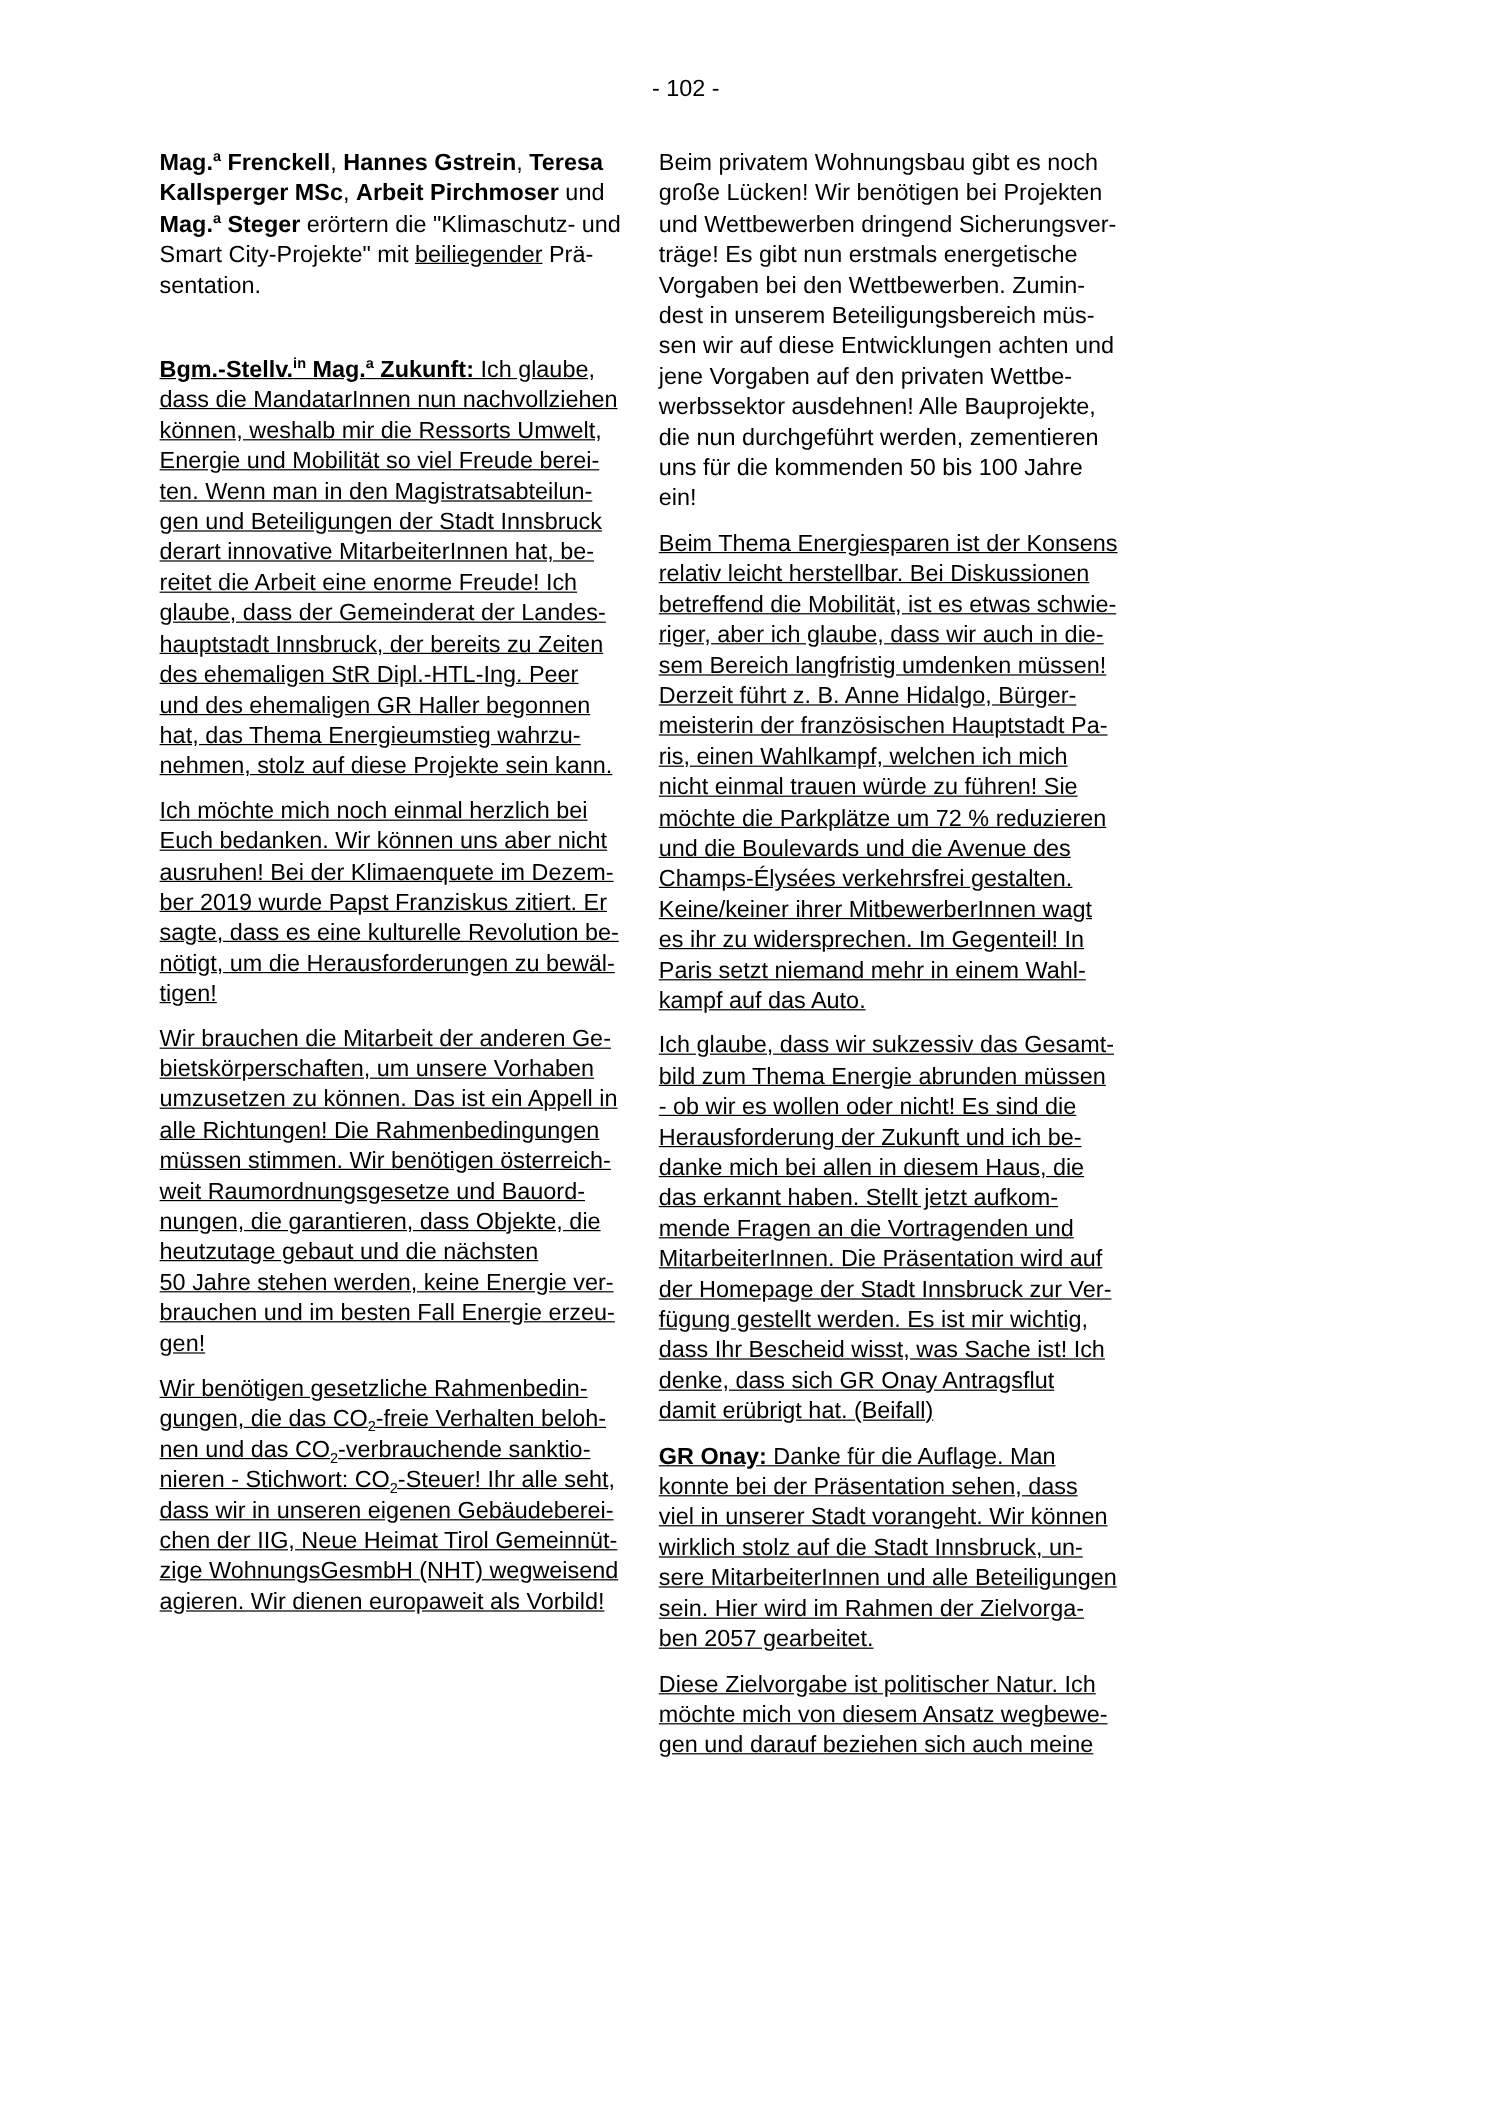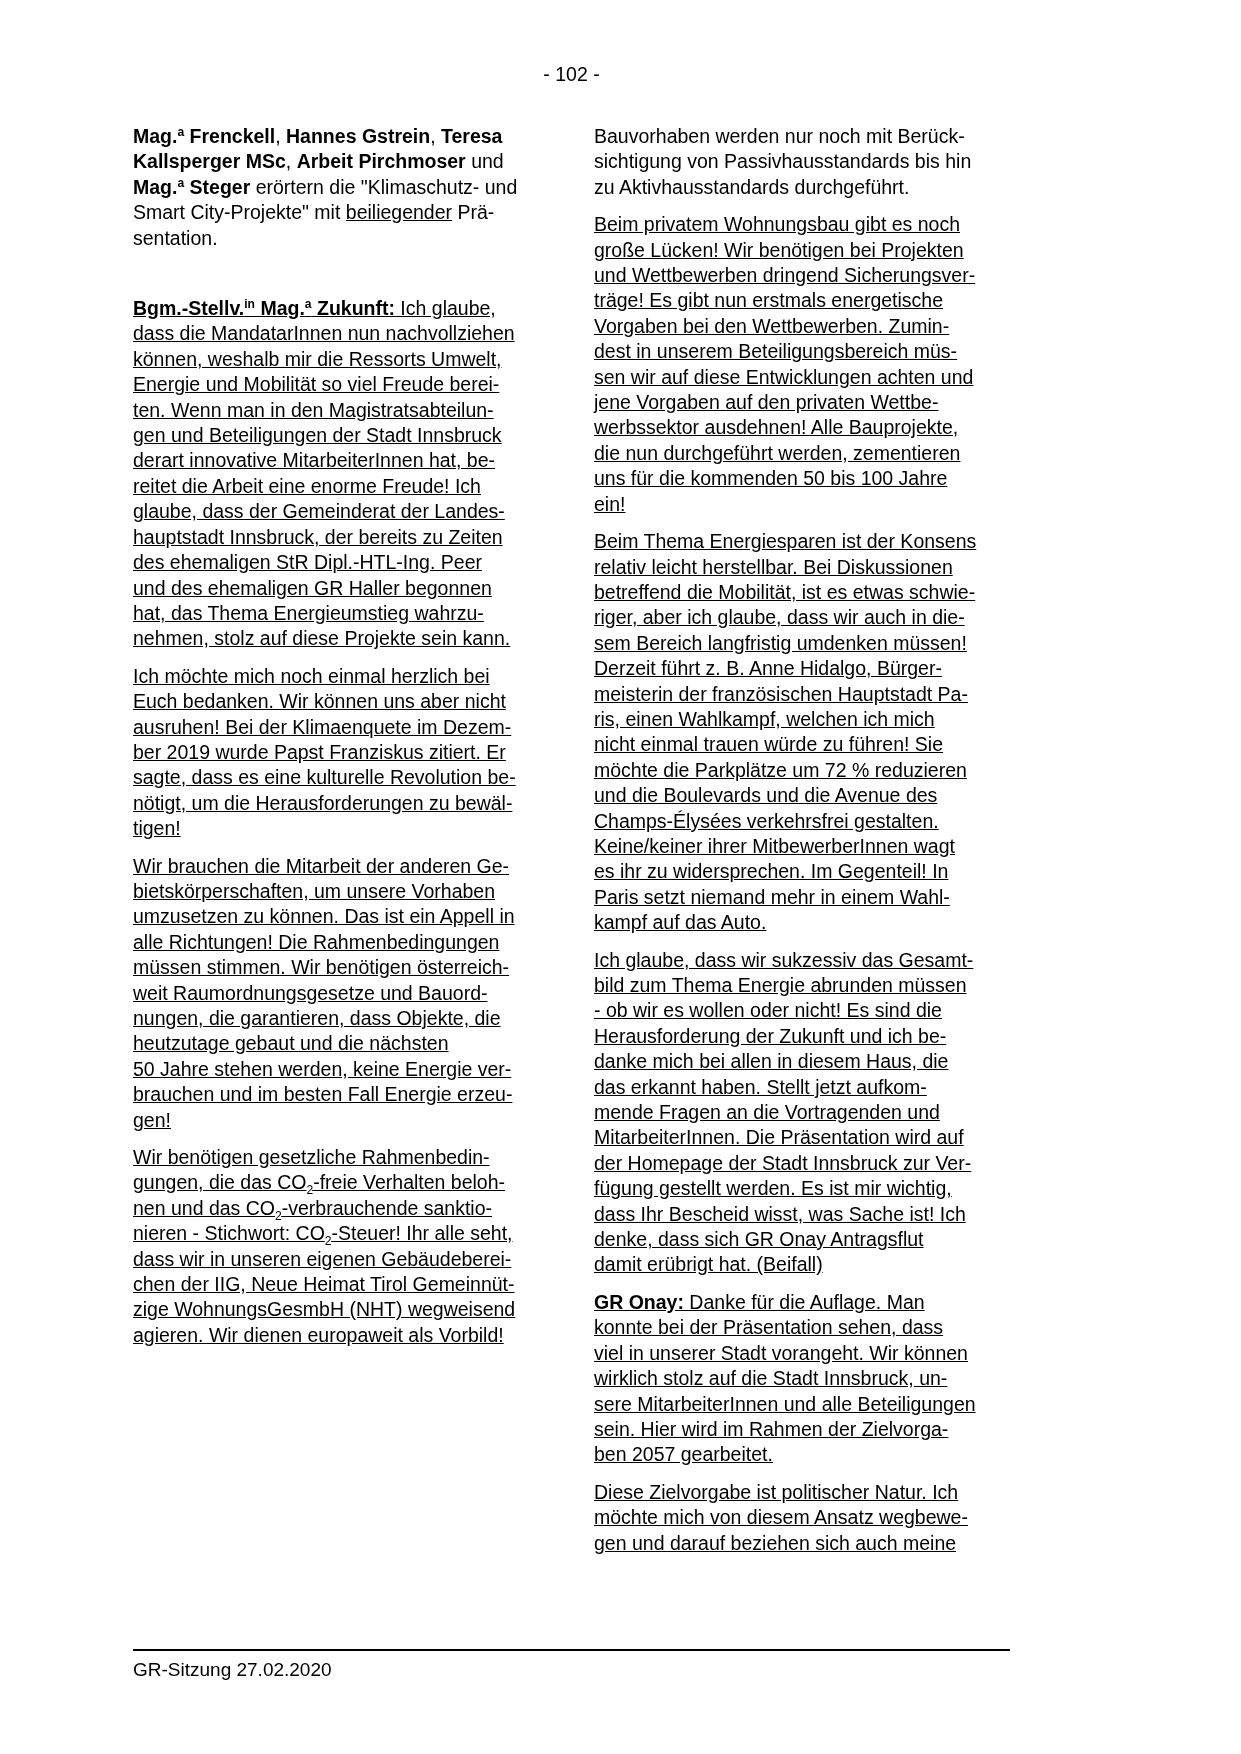--- a/index.html
+++ b/index.html
@@ -24,21 +24,20 @@
     text-align: center;
     font-size: 19.5px;
     line-height: 25px;
   }
   .columns {
     position: absolute;
     top: 124px;
     left: 133px;
     width: 877px;
     display: flex;
-    gap: 45px;
     align-items: flex-start;
   }
   .col {
     width: 416px;
     flex: 0 0 416px;
   }
   .para {
     margin: 0;
     font-size: 19.5px;
     line-height: 25.4px;
@@ -114,23 +113,20 @@
 gungen, die das CO</span><sub>2</sub><span>-freie Verhalten beloh-
 nen und das CO</span><sub>2</sub><span>-verbrauchende sanktio-
 nieren - Stichwort: CO</span><sub>2</sub><span>-Steuer! Ihr alle seht,
 dass wir in unseren eigenen Gebäudeberei-
 chen der IIG, Neue Heimat Tirol Gemeinnüt-
 zige WohnungsGesmbH (NHT) wegweisend
 agieren. Wir dienen europaweit als Vorbild!</span></p>
     </div>
 
     <div class="col">
-      <p class="para"><span>Bauvorhaben werden nur noch mit Berück-
-sichtigung von Passivhausstandards bis hin
-zu Aktivhausstandards durchgeführt.</span></p>
       <p class="para"><span>Beim privatem Wohnungsbau gibt es noch
 große Lücken! Wir benötigen bei Projekten
 und Wettbewerben dringend Sicherungsver-
 träge! Es gibt nun erstmals energetische
 Vorgaben bei den Wettbewerben. Zumin-
 dest in unserem Beteiligungsbereich müs-
 sen wir auf diese Entwicklungen achten und
 jene Vorgaben auf den privaten Wettbe-
 werbssektor ausdehnen! Alle Bauprojekte,
 die nun durchgeführt werden, zementieren
@@ -172,17 +168,14 @@
 sere MitarbeiterInnen und alle Beteiligungen
 sein. Hier wird im Rahmen der Zielvorga-
 ben 2057 gearbeitet.</span></p>
       <p class="para"><span>Diese Zielvorgabe ist politischer Natur. Ich
 möchte mich von diesem Ansatz wegbewe-
 gen und darauf beziehen sich auch meine</span></p>
     </div>
 
   </div>
 
-  <div class="footer">
-    <span>GR-Sitzung 27.02.2020</span>
-  </div>
 
 </div>
 
 </body></html>

